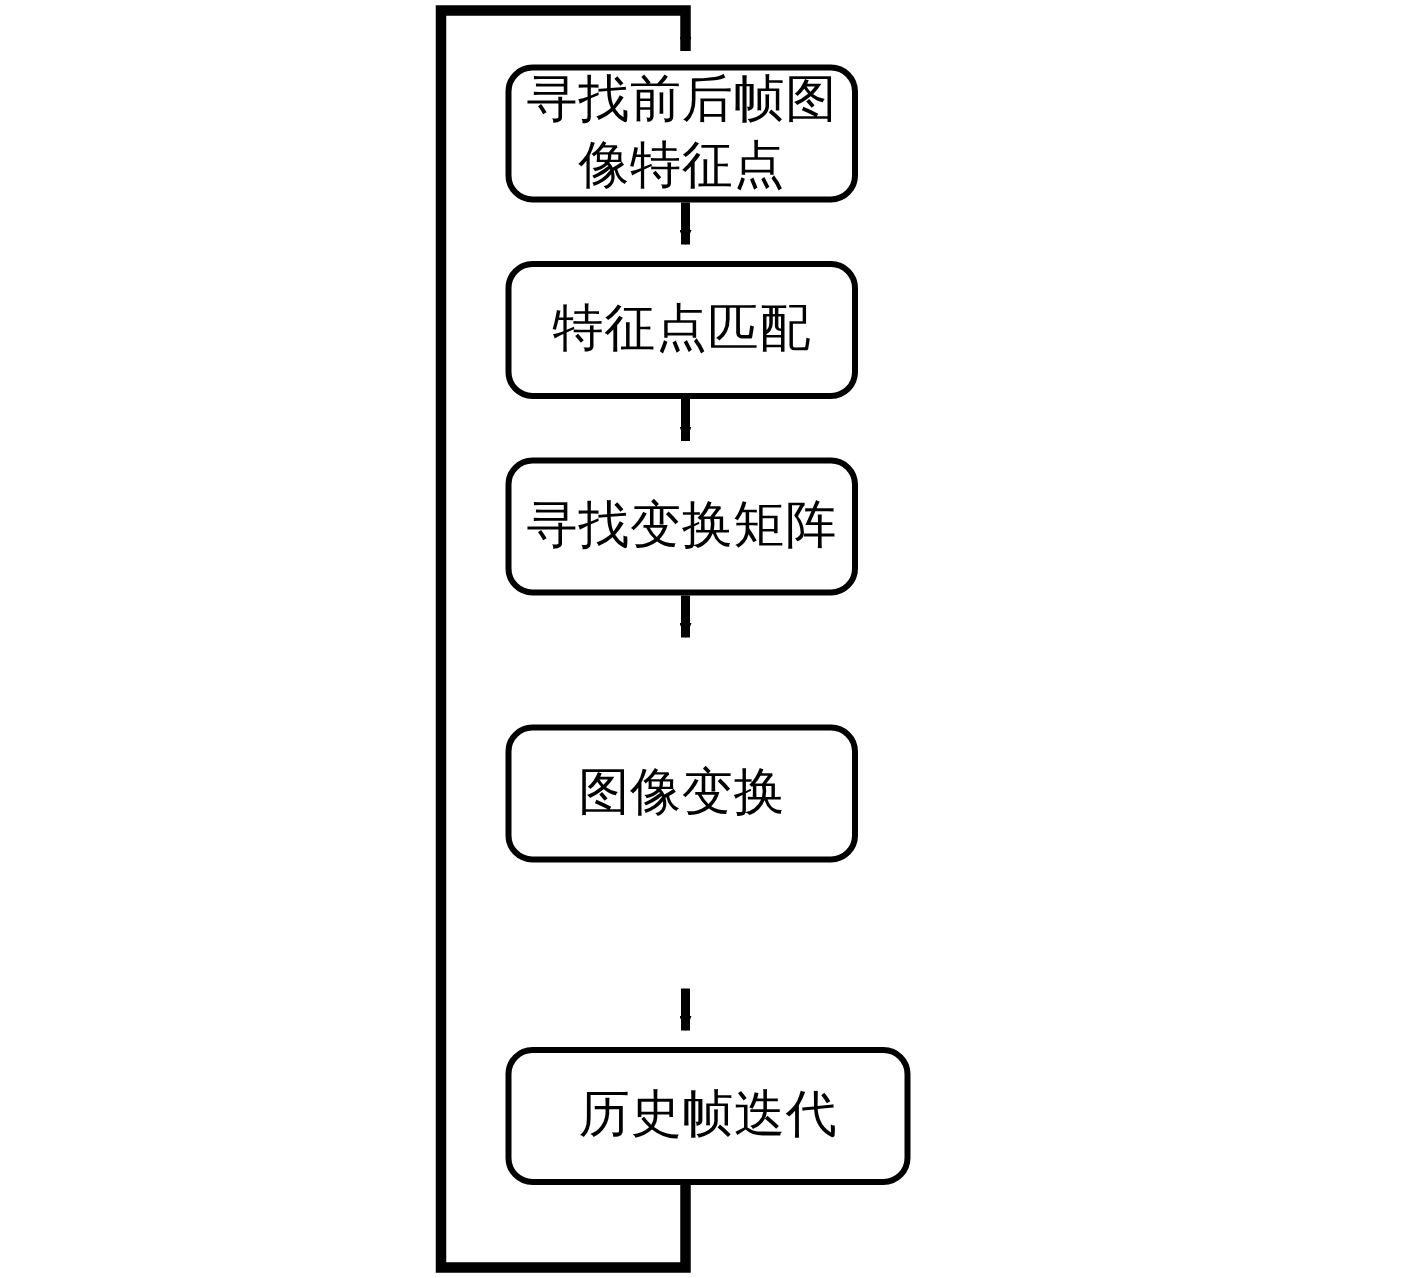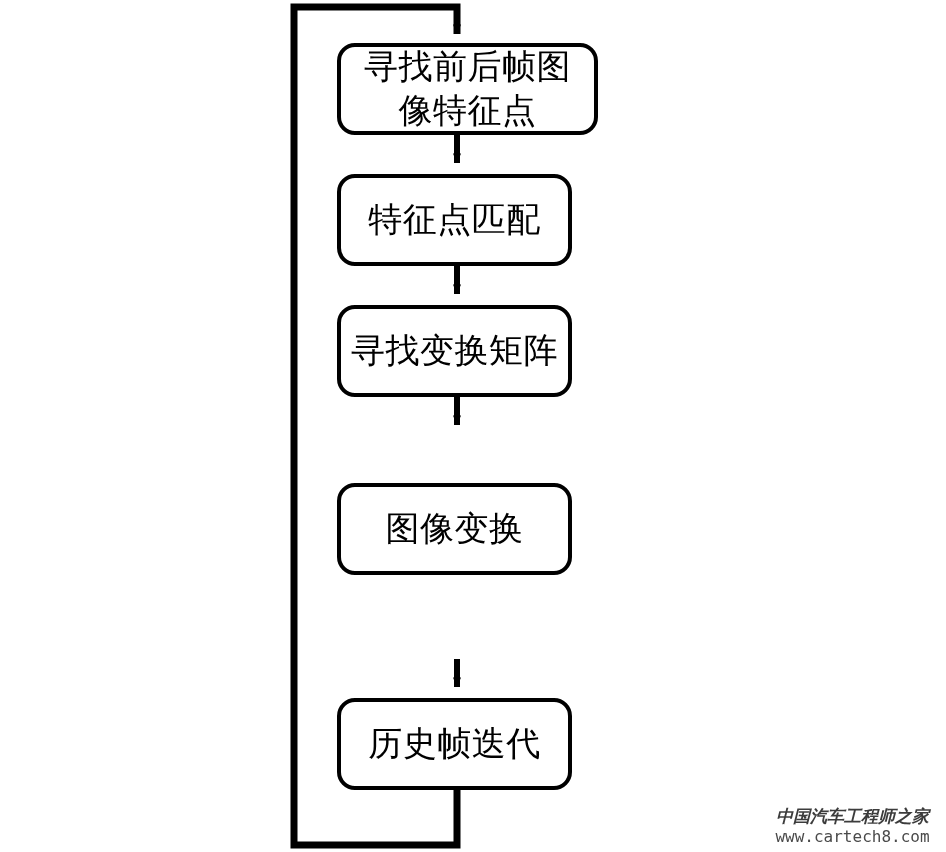--- a/index.html
+++ b/index.html
@@ -86,40 +86,36 @@
 
     <path d="M 457 786 L 457 845 L 294 845 L 294 7 L 457 7 L 457 34" fill="none" stroke="#000000" stroke-width="7" stroke-linecap="butt" stroke-linejoin="miter" marker-end="url(#arrowhead)"></path>
 
     <line x1="457" y1="135" x2="457" y2="163" stroke="#000000" stroke-width="6" marker-end="url(#arrowhead)"></line>
     <line x1="457" y1="266" x2="457" y2="294" stroke="#000000" stroke-width="6" marker-end="url(#arrowhead)"></line>
     <line x1="457" y1="397" x2="457" y2="425" stroke="#000000" stroke-width="6" marker-end="url(#arrowhead)"></line>
     <line x1="457" y1="528" x2="457" y2="556" stroke="#000000" stroke-width="6" marker-end="url(#arrowhead)"></line>
     <line x1="457" y1="659" x2="457" y2="687" stroke="#000000" stroke-width="6" marker-end="url(#arrowhead)"></line>
   </svg>
 
-  <div class="node-box" style="left:337px; top:43px; width:261px; height:92px;">
+  <div class="node-box" style="left:337px; top:43px; width:235px; height:92px;">
     <span class="node-label">寻找前后帧图
 像特征点</span>
   </div>
 
   <div class="node-box" style="left:337px; top:174px; width:235px; height:92px;">
     <span class="node-label">特征点匹配</span>
   </div>
 
   <div class="node-box" style="left:337px; top:305px; width:235px; height:92px;">
     <span class="node-label">寻找变换矩阵</span>
   </div>
 
   <div class="node-box" style="left:337px; top:436px; width:235px; height:92px;margin-top:47px;">
     <span class="node-label">图像变换</span>
   </div>
 
 
-  <div class="node-box" style="left:337px; top:698px; width:235px; height:92px;">
+  <div class="node-box" style="left:337px; top:698px; width:270px; height:92px;">
     <span class="node-label">历史帧迭代</span>
   </div>
 
-  <div class="watermark">
-    <div class="watermark-cn">中国汽车工程师之家</div>
-    <div class="watermark-url">www.cartech8.com</div>
-  </div>
 
 </div>
 
 </body></html>

